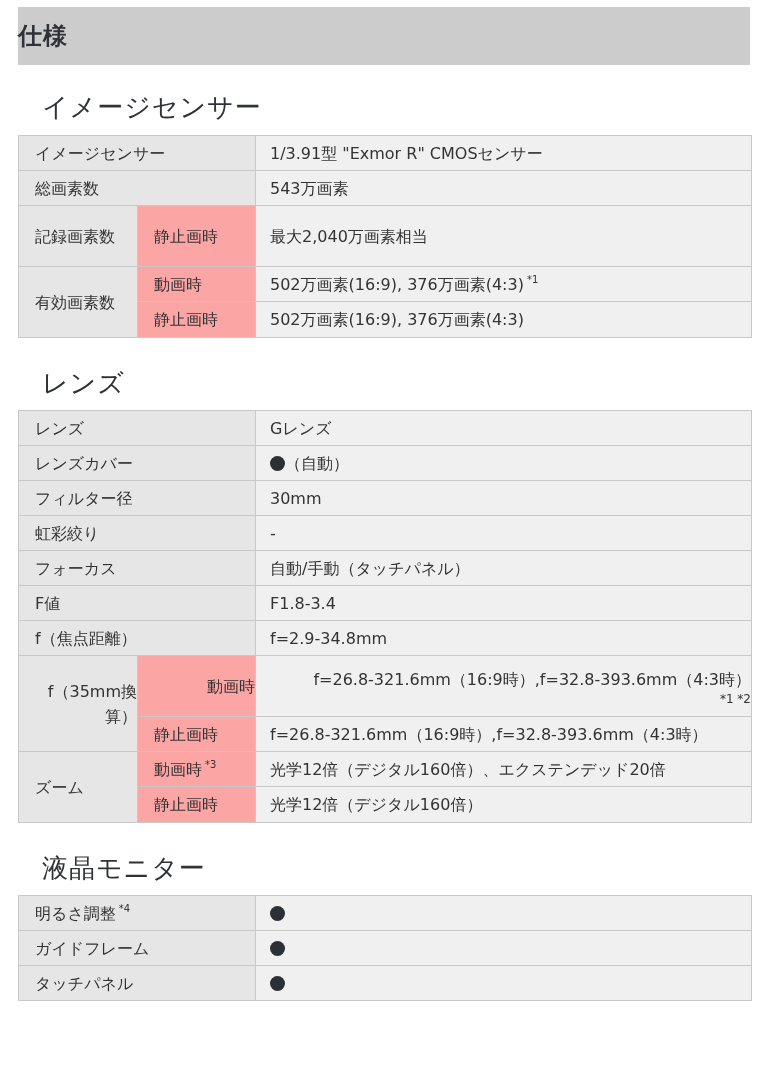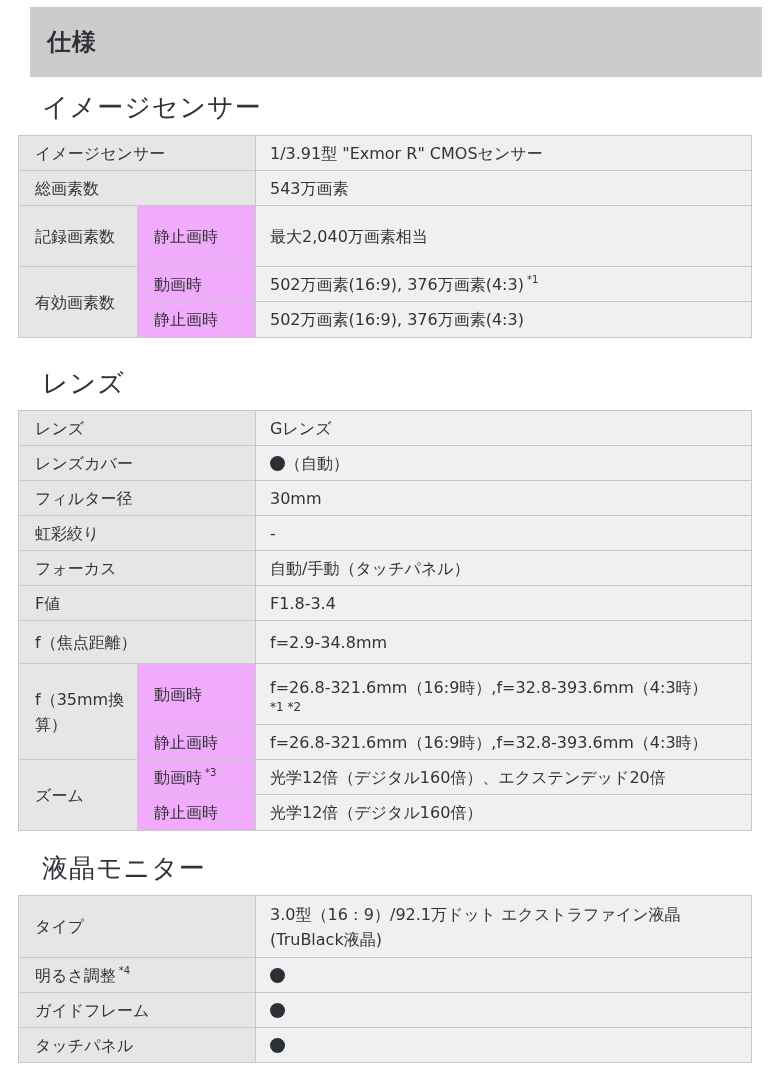--- a/index.html
+++ b/index.html
@@ -12,27 +12,27 @@
     font-family: "DejaVu Sans", "Liberation Sans", sans-serif;
     color: #333333;
   }
   .page {
     position: relative;
     width: 768px;
     height: 1080px;
   }
   .title-bar {
     position: absolute;
-    left: 30px;
+    left: 18px;
     top: 7px;
     width: 732px;
-    height: 70px;
+    height: 58px;
     background: #cccccc;
     box-sizing: border-box;
-    padding-left: 17px;
+    padding-left: 0;
     display: flex;
     align-items: center;
   }
   .title-bar h1 {
     margin: 0;
     font-size: 24px;
     font-weight: bold;
     color: #2f3338;
     letter-spacing: 1px;
   }
@@ -59,21 +59,21 @@
     border: 1px solid #c8c8c8;
     padding: 0 0 0 16px;
     vertical-align: middle;
     line-height: 25px;
     box-sizing: border-box;
   }
   table.spec td.label {
     background: #e6e6e6;
   }
   table.spec td.sublabel {
-    background: #f0abfc;
+    background: #fca5a5;
   }
   table.spec td.value {
     background: #f0f0f0;
     padding-left: 14px;
   }
   .note {
     font-size: 10px;
     vertical-align: super;
     line-height: 0;
     margin-left: 3px;
@@ -164,25 +164,25 @@
       <td class="value">-</td>
     </tr>
     <tr style="height:35px;">
       <td class="label" colspan="2">フォーカス</td>
       <td class="value">自動/手動（タッチパネル）</td>
     </tr>
     <tr style="height:35px;">
       <td class="label" colspan="2">F値</td>
       <td class="value">F1.8-3.4</td>
     </tr>
-    <tr style="height:43px;">
+    <tr style="height:35px;">
       <td class="label" colspan="2">f（焦点距離）</td>
       <td class="value">f=2.9-34.8mm</td>
     </tr>
-    <tr style="height:61px;">
+    <tr style="height:61px;text-align:right;">
       <td class="label" rowspan="2">f（35mm換算）</td>
       <td class="sublabel">動画時</td>
       <td class="value"><span>f=26.8-321.6mm（16:9時）,f=32.8-393.6mm（4:3時）</span><span class="note-line">*1 *2</span></td>
     </tr>
     <tr style="height:35px;">
       <td class="sublabel">静止画時</td>
       <td class="value">f=26.8-321.6mm（16:9時）,f=32.8-393.6mm（4:3時）</td>
     </tr>
     <tr style="height:35px;">
       <td class="label" rowspan="2">ズーム</td>
@@ -198,24 +198,20 @@
 
   <h2 class="section-heading" style="top:852px;">液晶モニター</h2>
 
   <table class="spec" style="top:895px;">
     <colgroup>
         <col class="c1">
         <col class="c2">
         <col class="c3">
       </colgroup>
     <tbody>
-        <tr style="height:62px;">
-      <td class="label" colspan="2">タイプ</td>
-      <td class="value">3.0型（16：9）/92.1万ドット エクストラファイン液晶(TruBlack液晶)</td>
-    </tr>
     <tr style="height:35px;">
       <td class="label" colspan="2"><span>明るさ調整</span><span class="note">*4</span></td>
       <td class="value"><span class="dot"></span></td>
     </tr>
     <tr style="height:35px;">
       <td class="label" colspan="2">ガイドフレーム</td>
       <td class="value"><span class="dot"></span></td>
     </tr>
     <tr style="height:35px;">
       <td class="label" colspan="2">タッチパネル</td>

